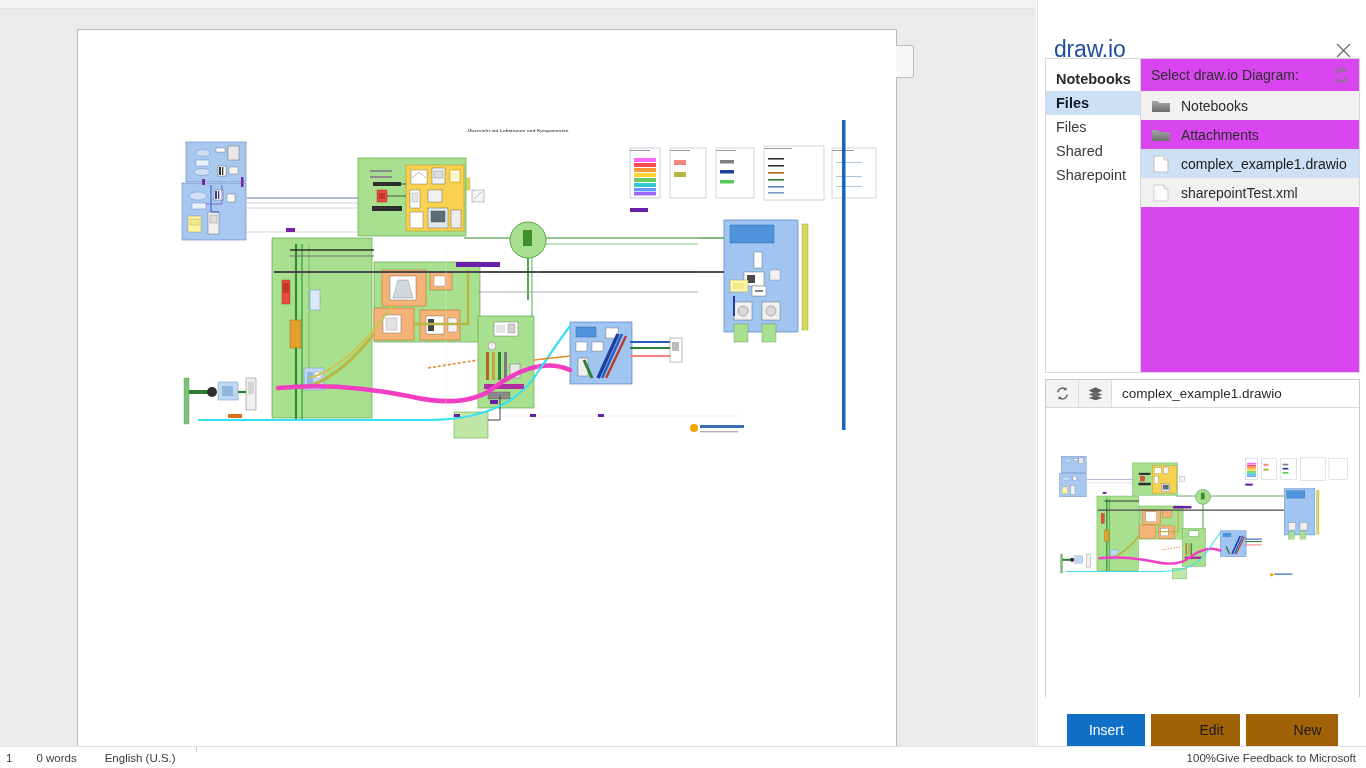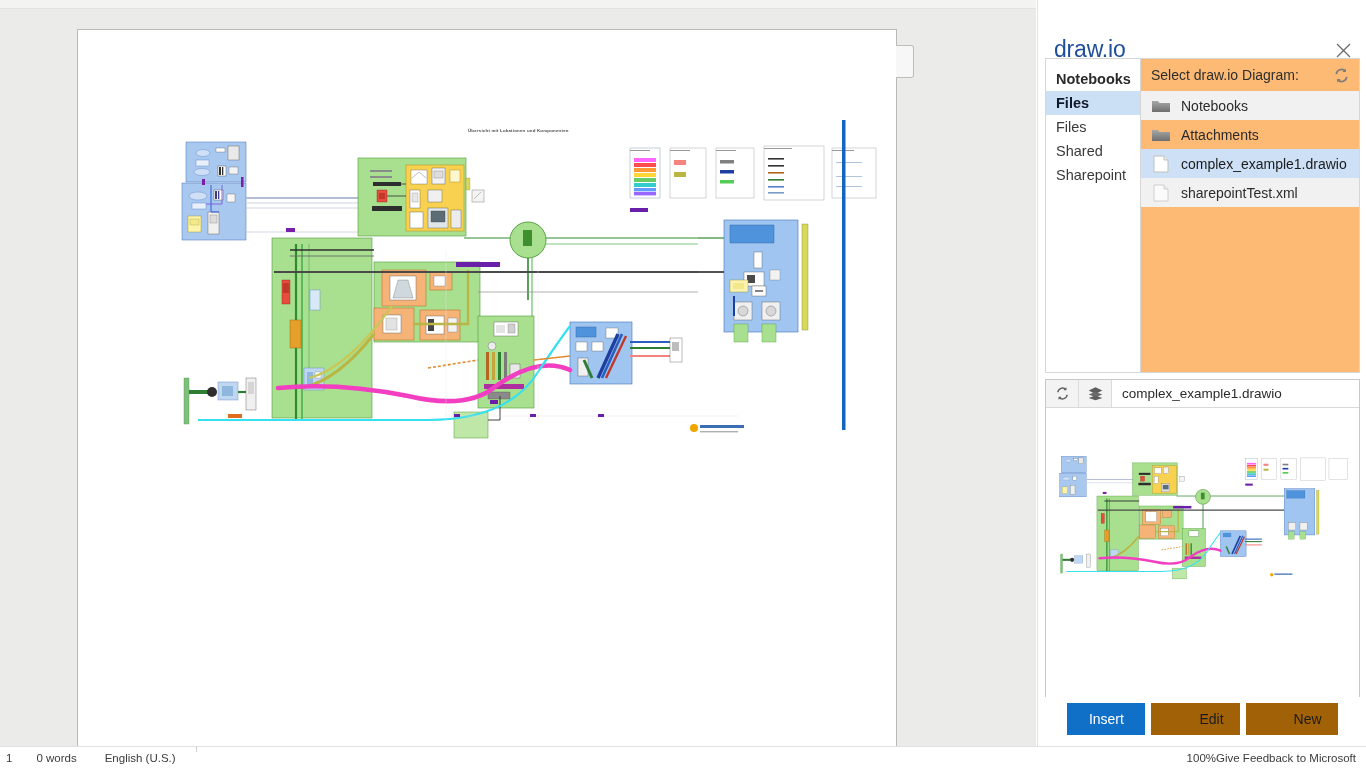--- a/index.html
+++ b/index.html
@@ -102,21 +102,21 @@
   .nav-head {
     font-size: 14.5px; font-weight: bold; color: #2b2b2b;
     padding: 2px 0 4px 10px;
   }
   .nav-item {
     font-size: 14.5px; color: #3a3a3a; padding: 2px 0 2px 10px;
     line-height: 20px; cursor: pointer;
   }
   .nav-item.active { background: #cbdff5; font-weight: bold; color: #0f172a; }
 
-  .browser-list { flex: 1; position: relative; background: #fdba74; }
+  .browser-list { flex: 1; position: relative; background: #d946ef; }
   .list-head {
     position: relative; height: 32px; display: flex; align-items: center;
     padding-left: 10px; padding-right: 8px;
   }
   .list-head-label { font-size: 14px; color: #2e2e2e; flex: 1; }
   .icon-refresh { width: 19px; height: 19px; cursor: pointer; display: block; }
 
   .file-row {
     height: 29px; display: flex; align-items: center; padding-left: 9px;
     cursor: pointer; font-size: 14px; color: #2b2b2b;
@@ -144,21 +144,21 @@
     font-size: 13.5px; color: #2b2b2b; background: #ffffff;
   }
   .preview-canvas {
     position: relative; height: 289px; background: #ffffff; overflow: hidden;
   }
   .thumb-wrap { position: absolute; left: 12px; top: 35px; width: 290px; height: 145px; }
 
   
   .actions {
     position: absolute; left: 0; top: 703px; width: 329px; height: 43px;
-    display: flex; justify-content: center; align-items: flex-start; gap: 6px;
+    display: flex; justify-content: center; align-items: flex-end; gap: 6px;
   }
   .btn {
     height: 32px; min-width: 62px; padding: 0 16px;
     border: none; font-size: 14px; cursor: pointer;
     font-family: "Liberation Sans", sans-serif;
     display: flex; align-items: center; justify-content: center;
   }
   .btn-primary { background: #1070c8; color: #ffffff; min-width: 78px; }
   .btn-secondary { background: #a16207; color: #1b1b1b; padding-left: 48px; }
 </style>

